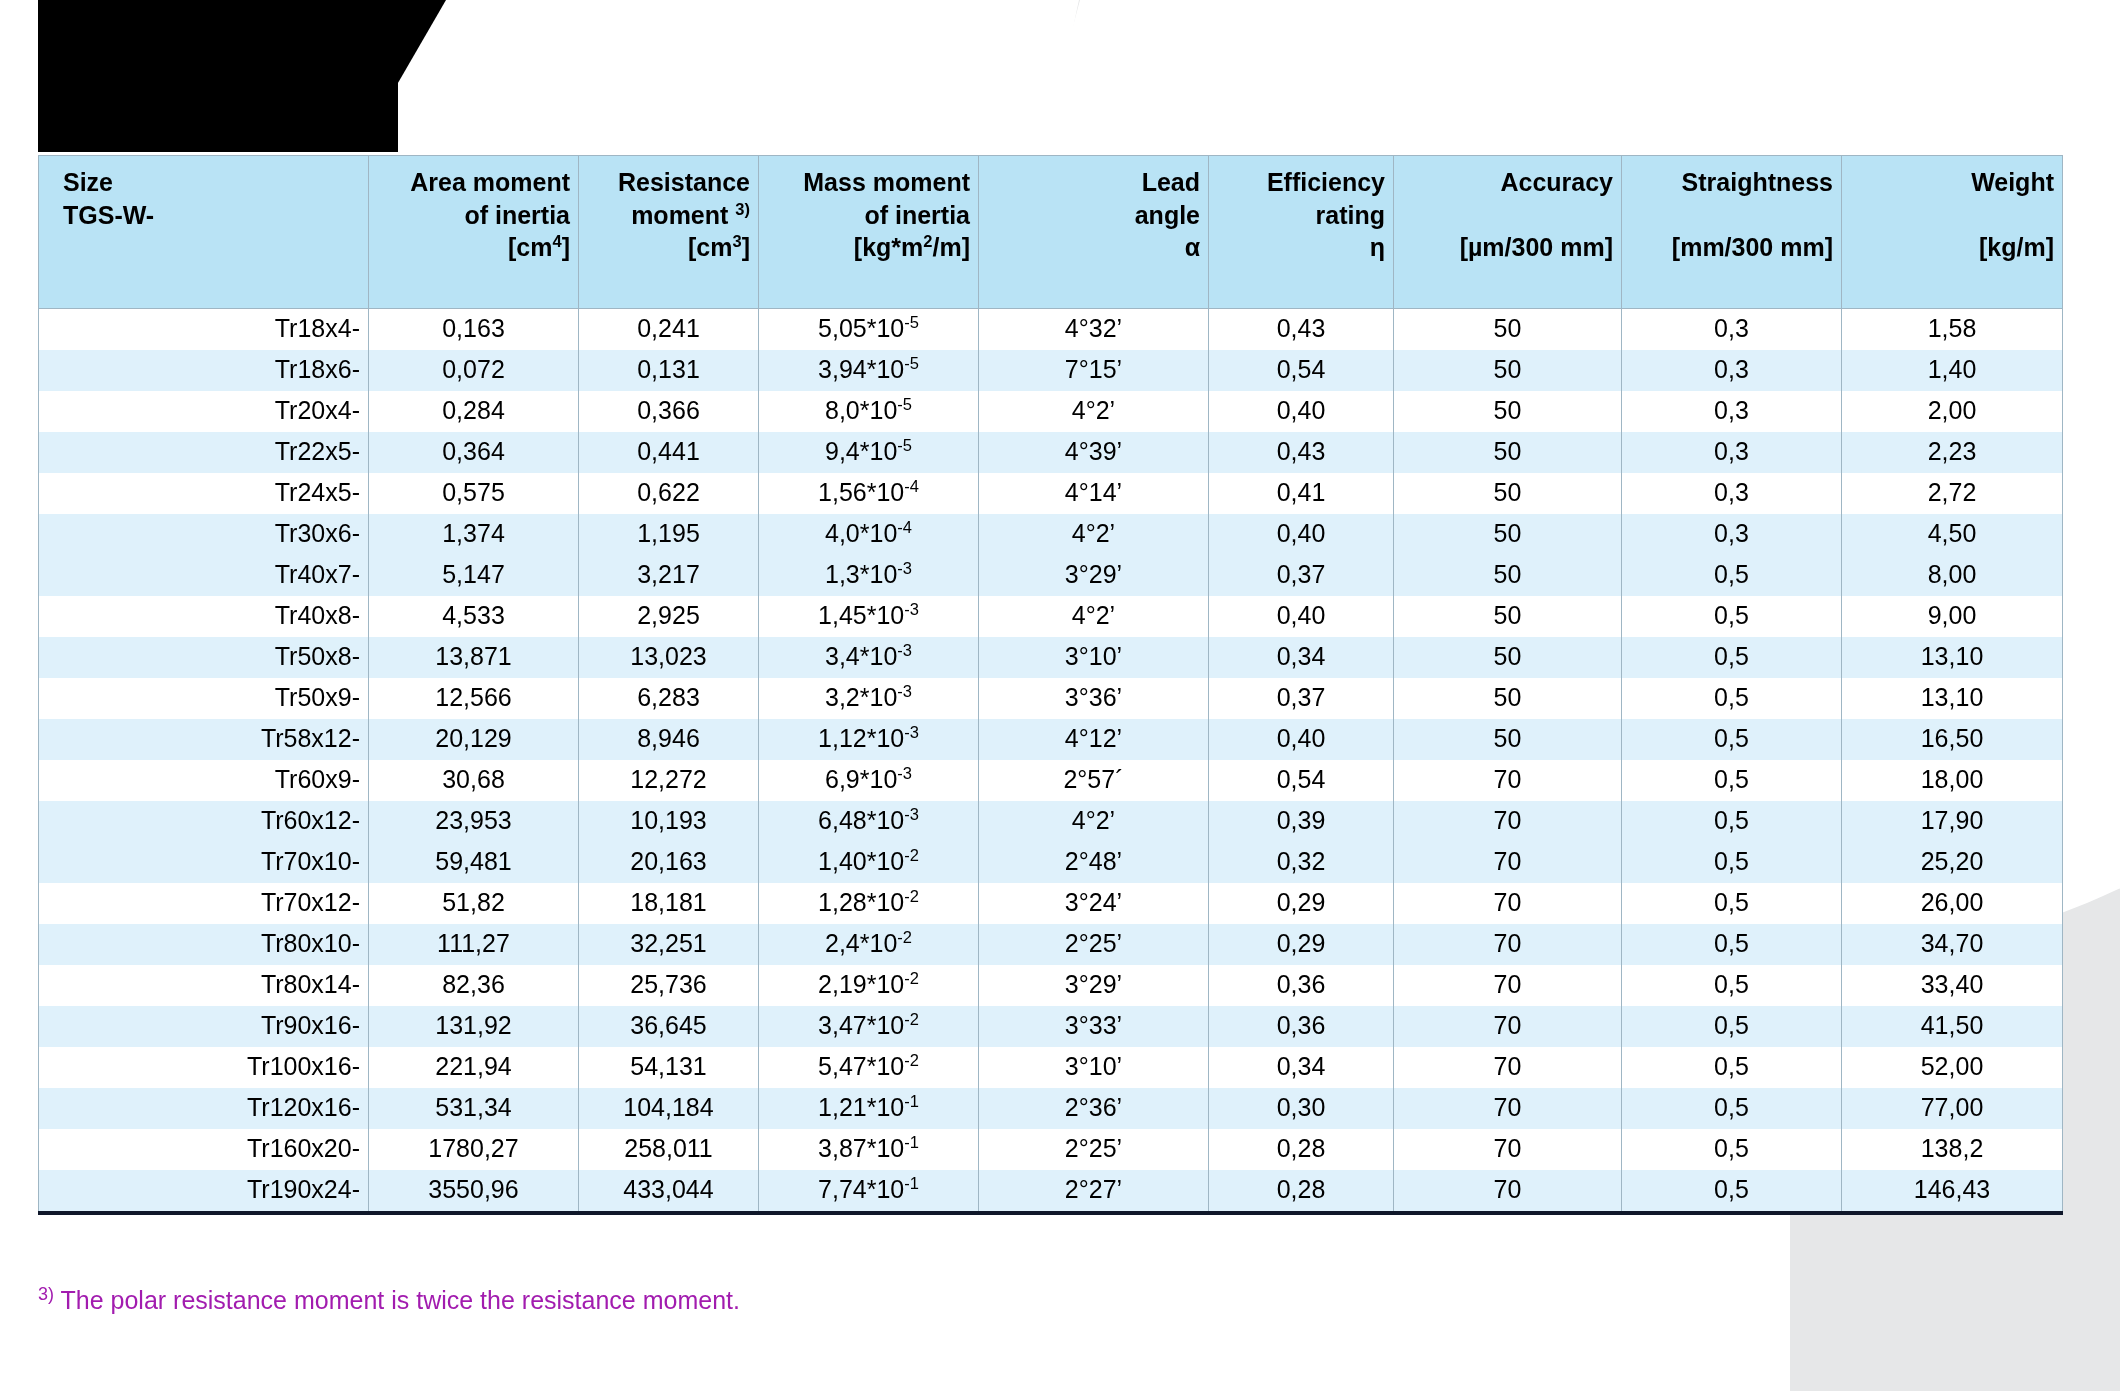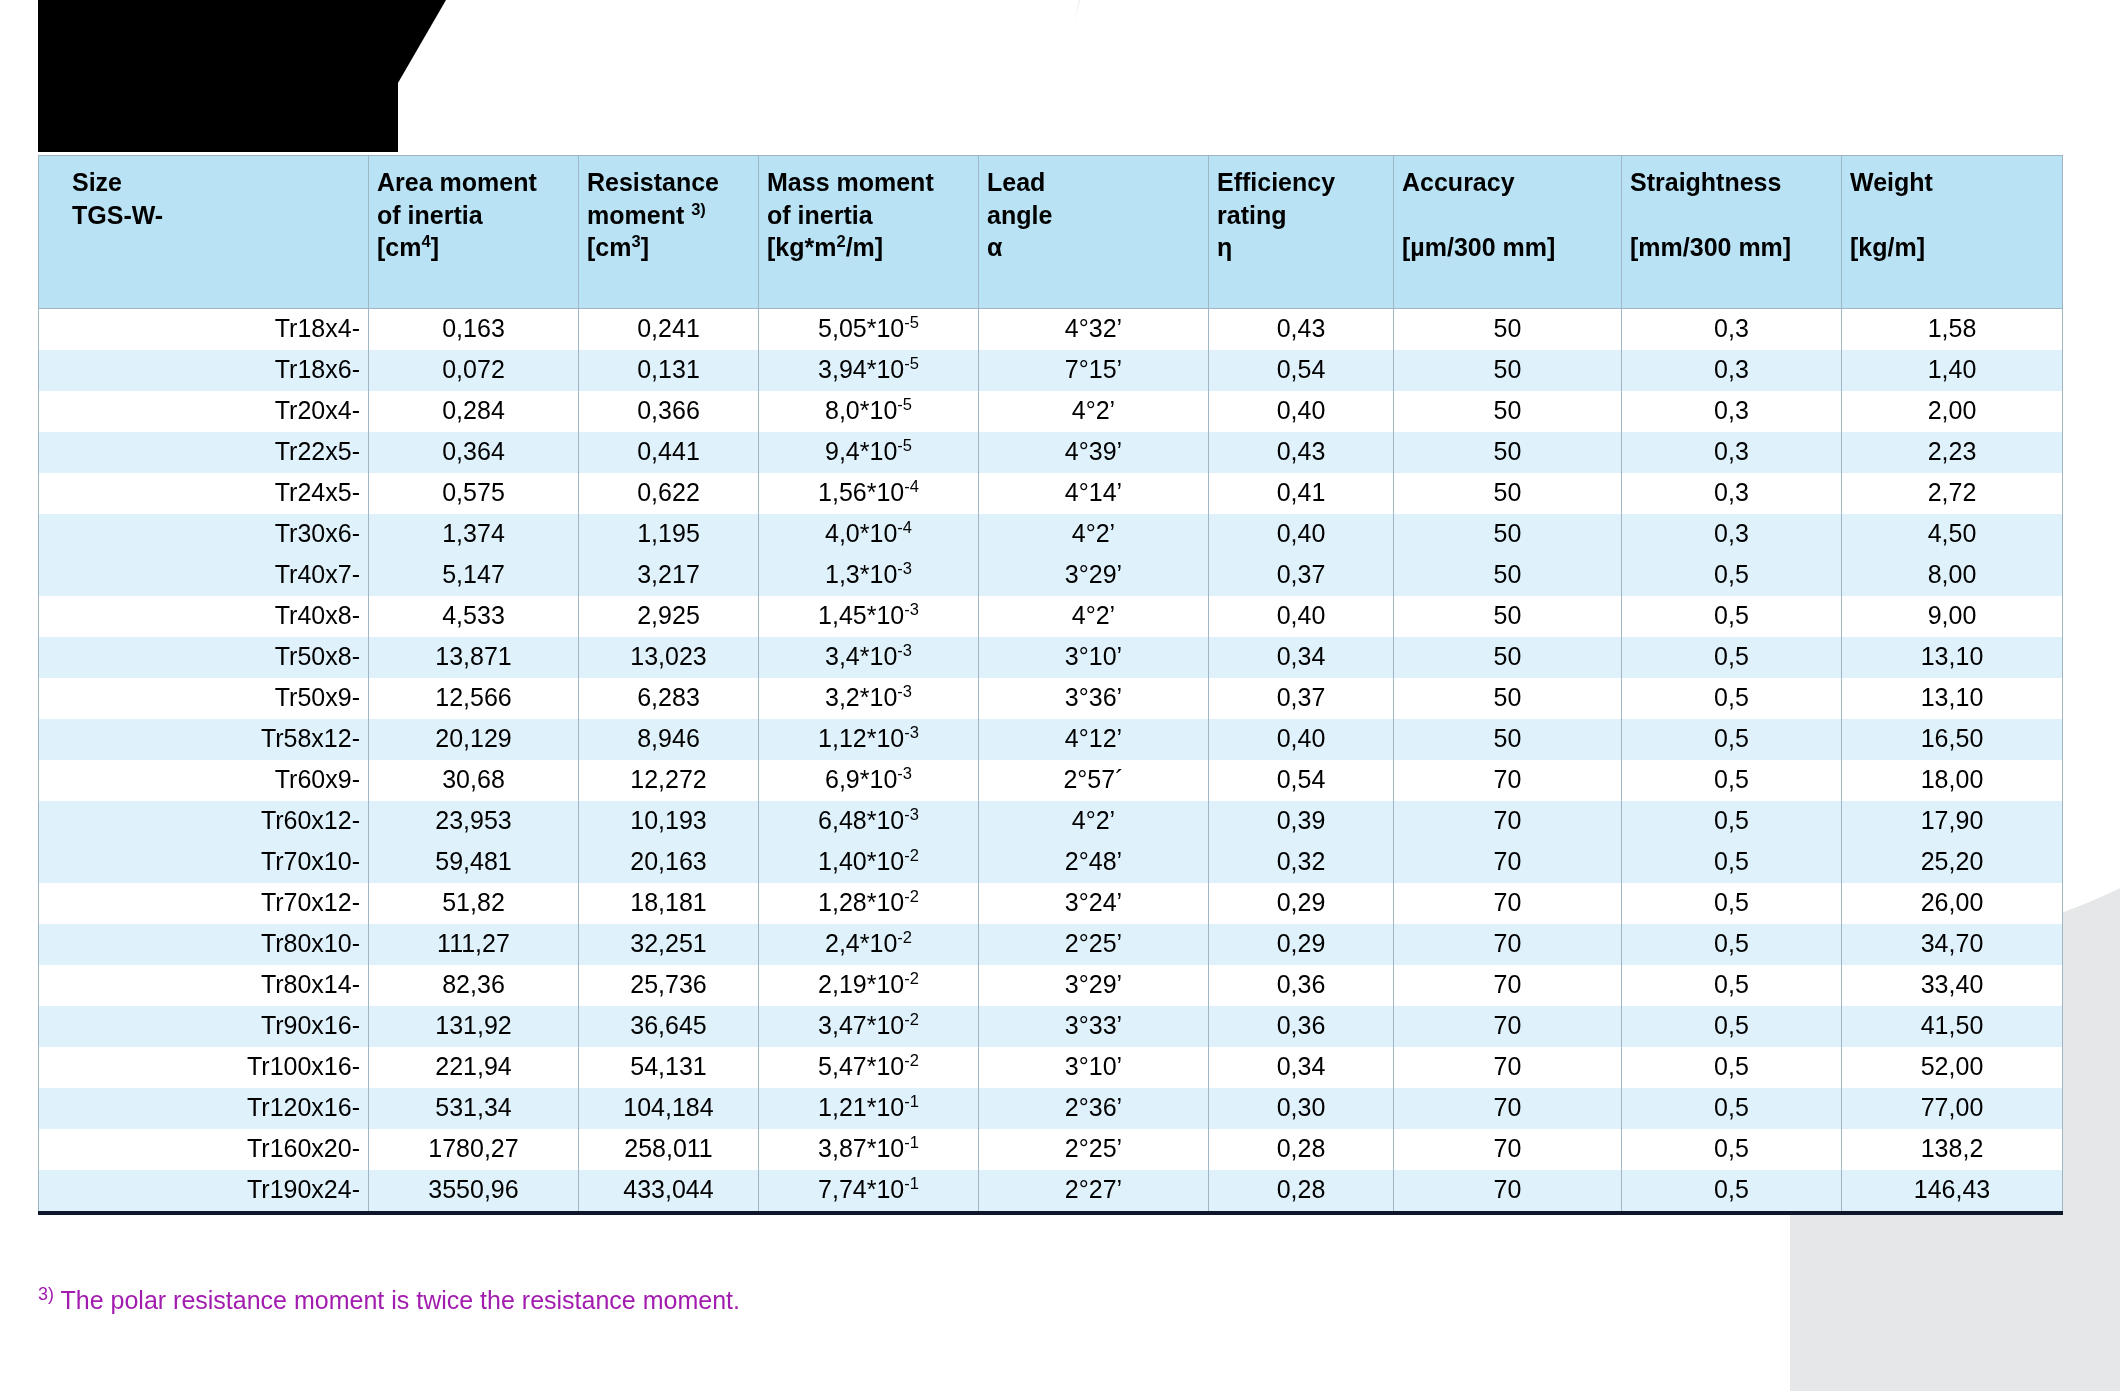--- a/index.html
+++ b/index.html
@@ -95,25 +95,25 @@
 
   thead th {
     background: #b9e3f5;
     border: 1px solid #9fb6c4;
     font-size: 25px;
     font-weight: bold;
     color: #000000;
     padding: 10px 8px 12px 8px;
     vertical-align: top;
     line-height: 1.30;
-    text-align: left;
+    text-align: right;
   }
   thead th.left {
     text-align: left;
-    padding-left: 33px;
+    padding-left: 24px;
   }
   thead th .hl { display: block; }
   sup { font-size: 0.66em; vertical-align: super; line-height: 0; }
 
   tbody td {
     border-left: 1px solid #9fb6c4;
     border-right: 1px solid #9fb6c4;
     font-size: 25px;
     color: #000000;
     padding: 4px 8px 5px 8px;

